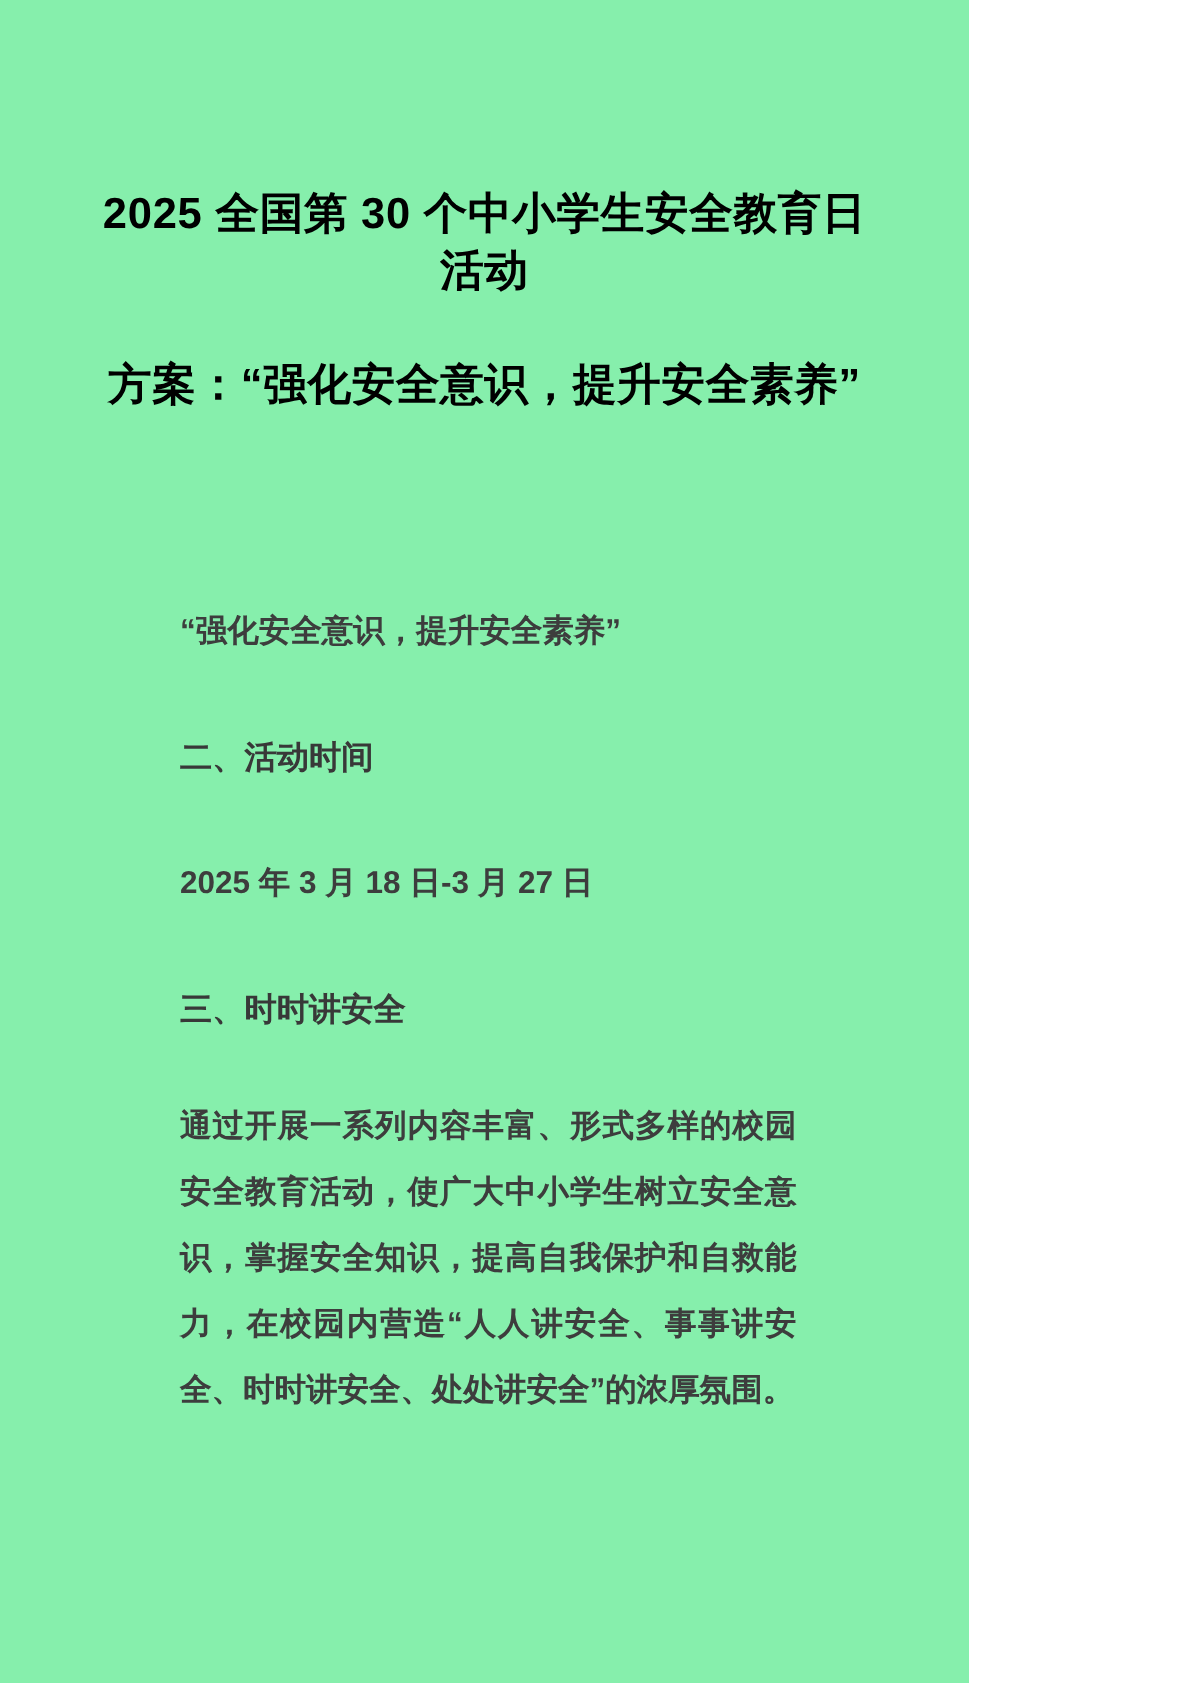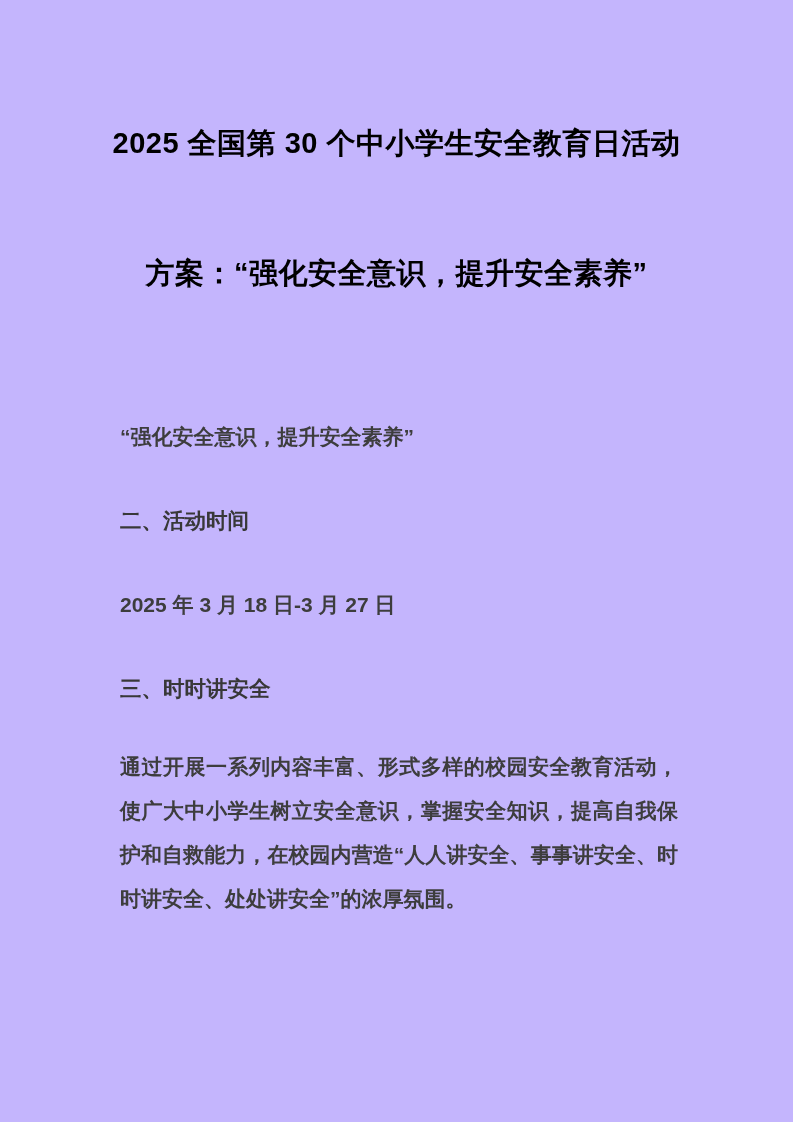--- a/index.html
+++ b/index.html
@@ -5,35 +5,35 @@
   * { box-sizing: border-box; }
   html, body { margin: 0; padding: 0; }
   body {
     width: 793px;
     height: 1122px;
     background: #ffffff;
     font-family: "Liberation Sans", "DejaVu Sans", sans-serif;
   }
   .page {
     position: relative;
-    width: 793px;
+    width: 646px;
     height: 1122px;
-    background: #c4b5fd;
+    background: #86efac;
     overflow: hidden;
   }
   .title {
     text-align: center;
     color: #000000;
     font-weight: 700;
     font-size: 29px;
     line-height: 38px;
     letter-spacing: 0.5px;
   }
   .title1 { padding-top: 124px; margin: 0 60px; }
-  .title2 { margin: 92px 60px 0; }
+  .title2 { margin: 38px 60px 0; }
   .content {
     margin: 132px 115px 0 120px;
     color: #3d3d3d;
     font-size: 21px;
   }
   .block { margin: 58px 0 0; font-weight: bold; }
   .content .block:first-child { margin-top: 0; }
   .heading {
     font-weight: 600;
     font-size: 21.5px;

